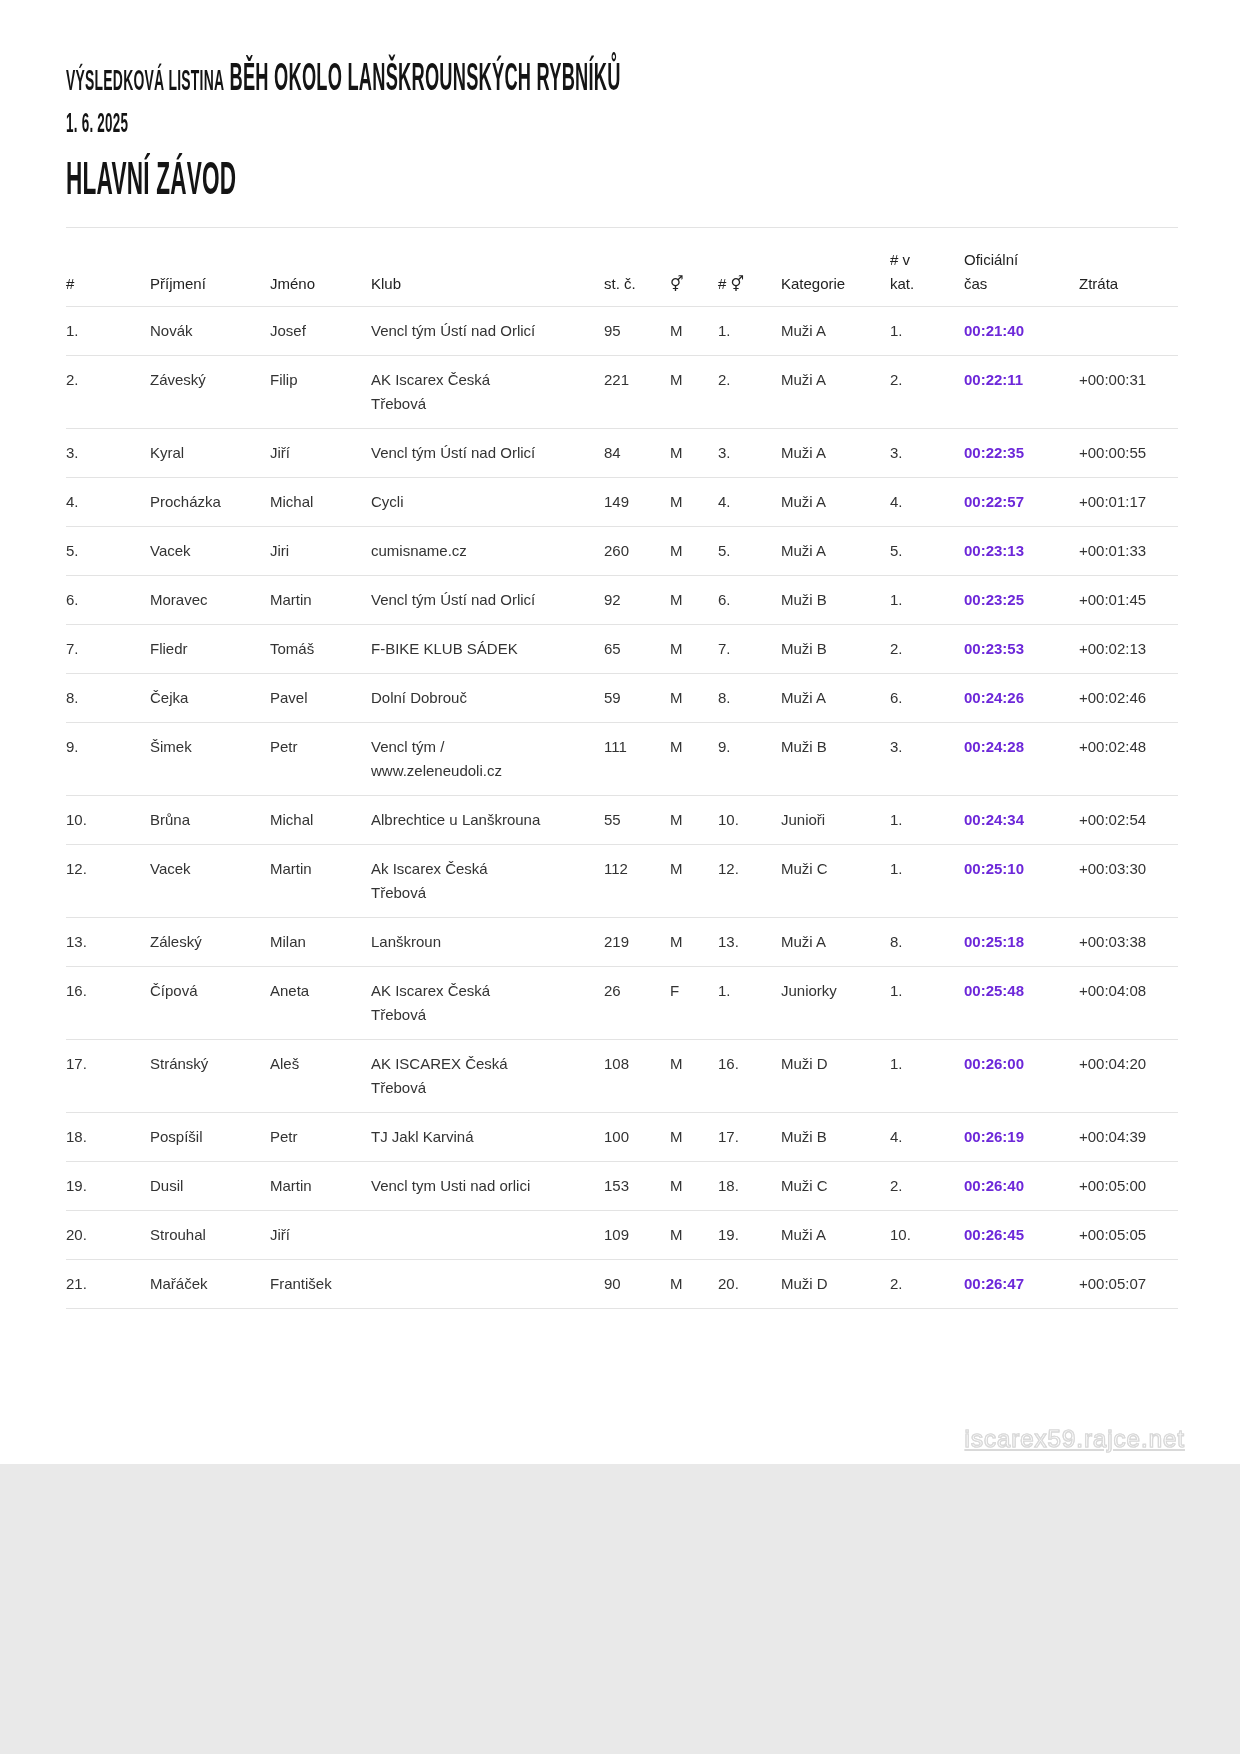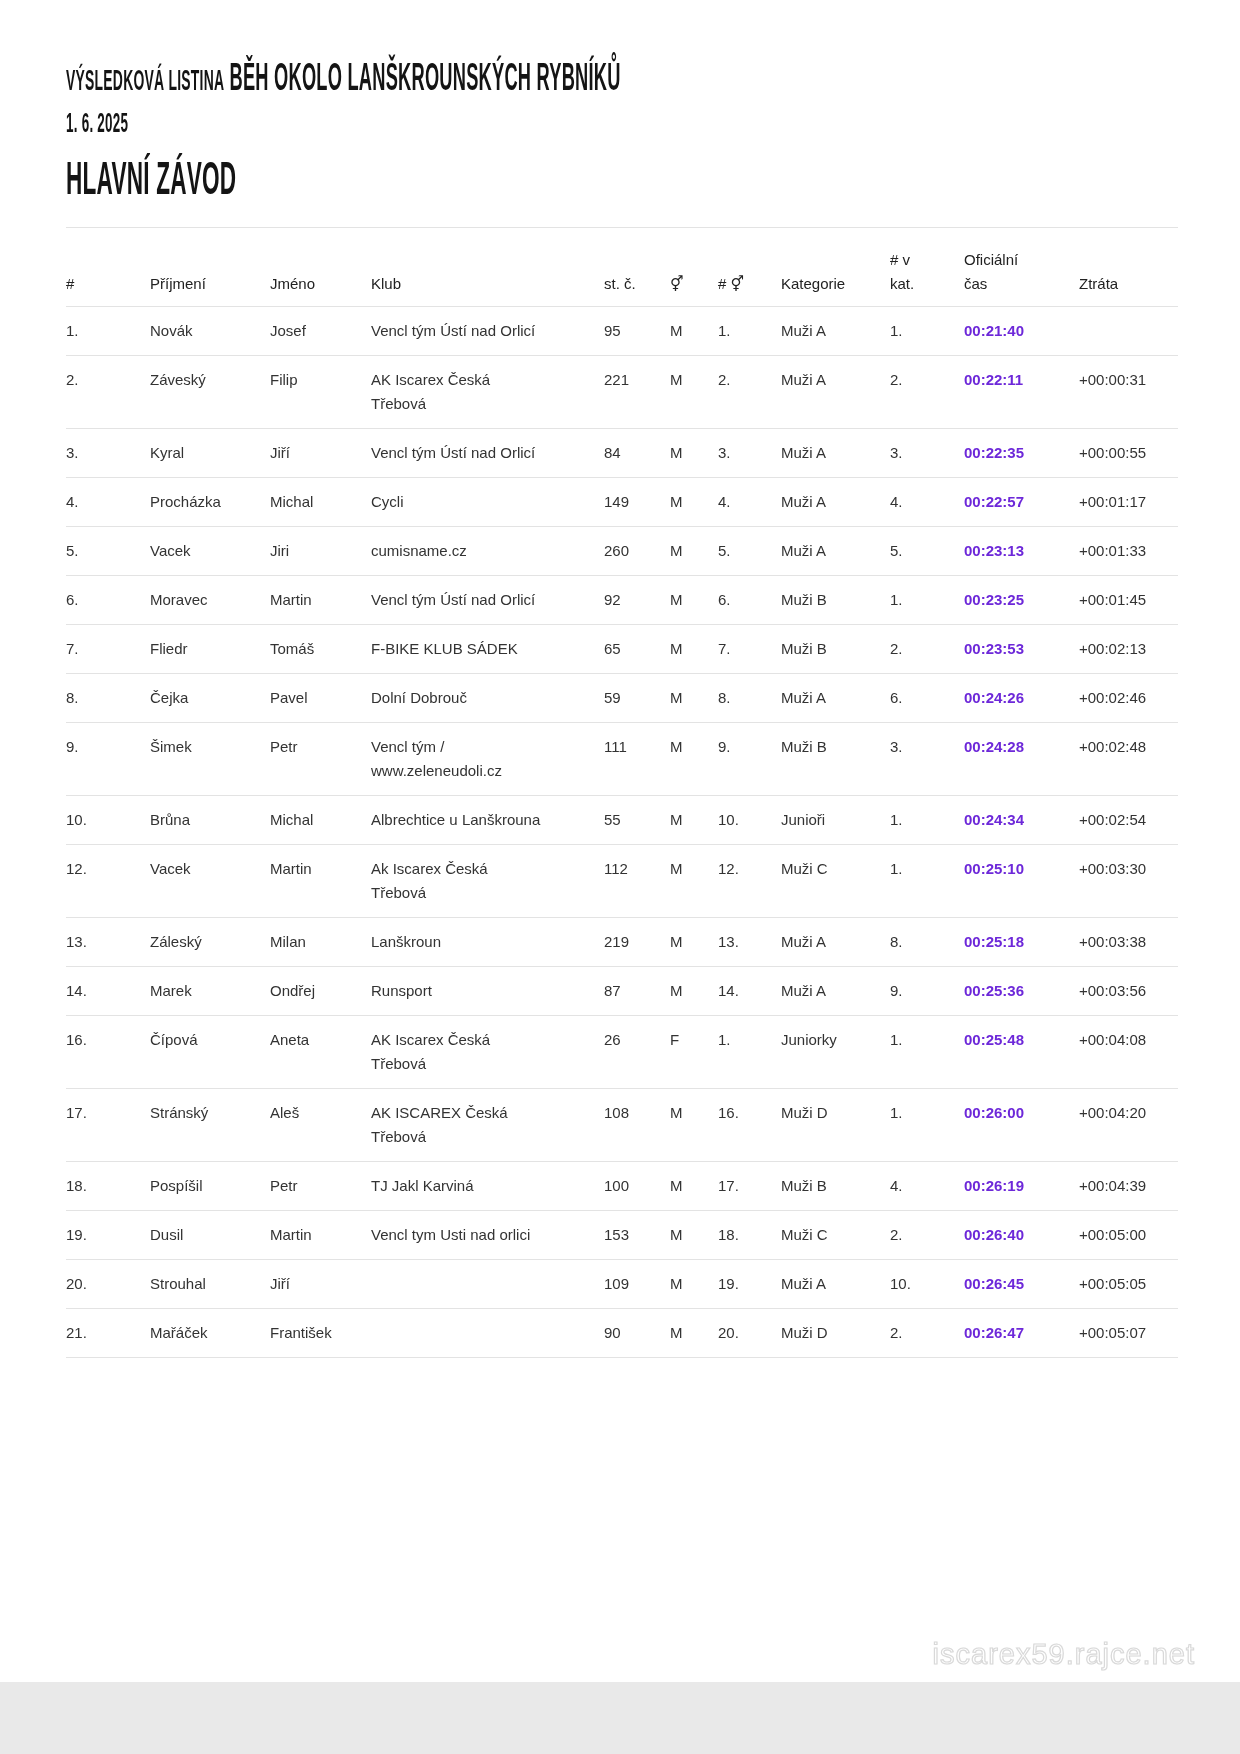--- a/index.html
+++ b/index.html
@@ -3,21 +3,21 @@
 <meta charset="utf-8">
 <style>
   html,body{margin:0;padding:0;}
   body{
     font-family:"Liberation Sans", sans-serif;
     background:#e9e9e9;
   }
   .page{
     position:relative;
     width:1240px;
-    height:1682px;
+    height:1464px;
     margin:0 auto;
     background:#ffffff;
     color:#222;
     overflow:hidden;
   }
   .doc{
     padding:58px 64px 0 66px;
   }
 
   
@@ -62,27 +62,28 @@
   table.results thead tr{border-top:1px solid #e3e3e3;}
   td.c-rank, th.c-rank{padding-left:21px;}
   .club-text{max-width:174px;}
   .hdr-catrank{display:block;width:34px;white-space:normal;}
   .hdr-time{display:block;width:72px;white-space:normal;margin-top:8px;}
   td.c-time{font-weight:bold;color:#6d28d9;}
 
   
   .watermark{
     position:absolute;
-    right:45px;
+    right:55px;
     bottom:11px;
-    font-size:29px;
+    font-size:24px;
     letter-spacing:1px;
     color:#ffffff;
     -webkit-text-stroke:1.2px #d9d9d9;
     text-shadow:0 0 1px #dedede;
+    text-decoration:underline;
   }
 </style>
 </head>
 <body>
 
 <div class="page">
   <div class="doc">
 
     <header>
       <div class="title-line squeeze">
@@ -313,35 +314,20 @@
             </td>
     <td>219</td>
     <td>M</td>
     <td>13.</td>
     <td>Muži A</td>
     <td>8.</td>
     <td class="c-time">00:25:18</td>
     <td>+00:03:38</td>
   </tr>
 
-  <tr>
-    <td class="c-rank">14.</td>
-    <td>Marek</td>
-    <td>Ondřej</td>
-    <td>
-              <div class="club-text">Runsport</div>
-            </td>
-    <td>87</td>
-    <td>M</td>
-    <td>14.</td>
-    <td>Muži A</td>
-    <td>9.</td>
-    <td class="c-time">00:25:36</td>
-    <td>+00:03:56</td>
-  </tr>
 
 
   <tr>
     <td class="c-rank">16.</td>
     <td>Čípová</td>
     <td>Aneta</td>
     <td>
               <div class="club-text">AK Iscarex Česká Třebová</div>
             </td>
     <td>26</td>

